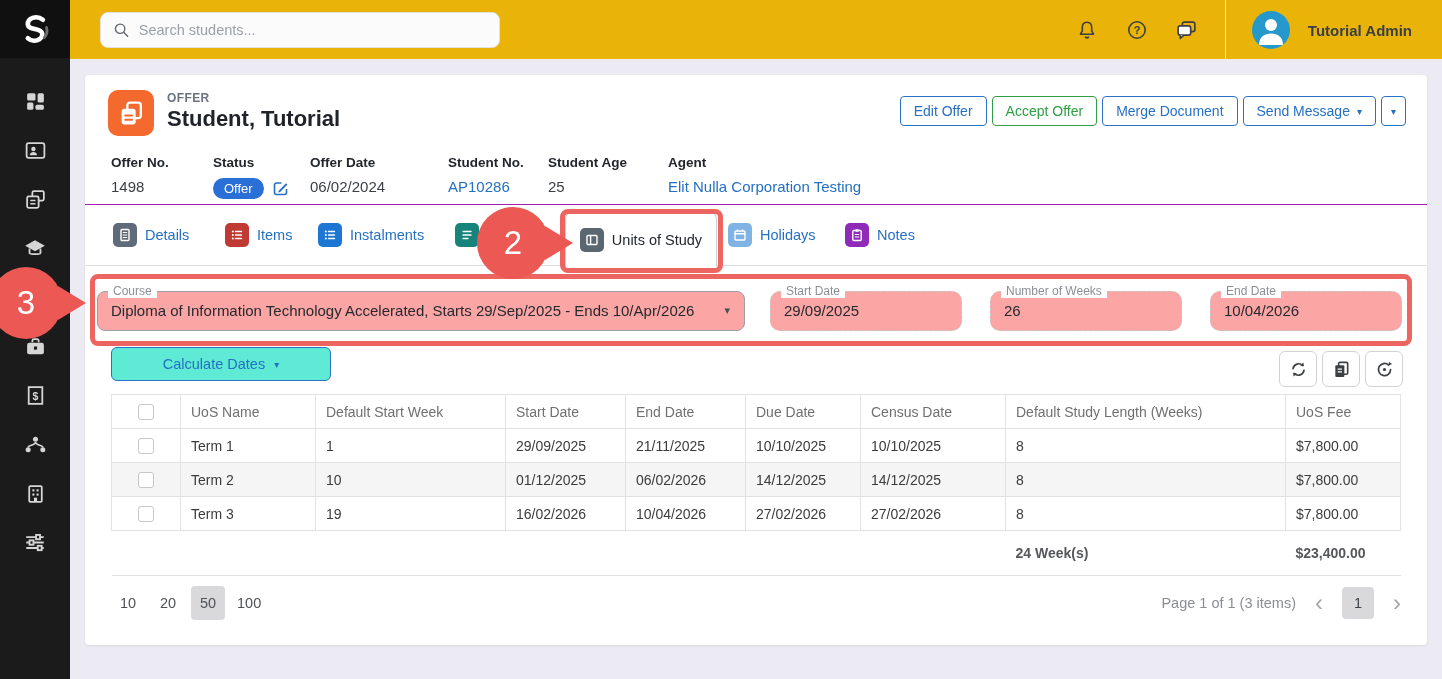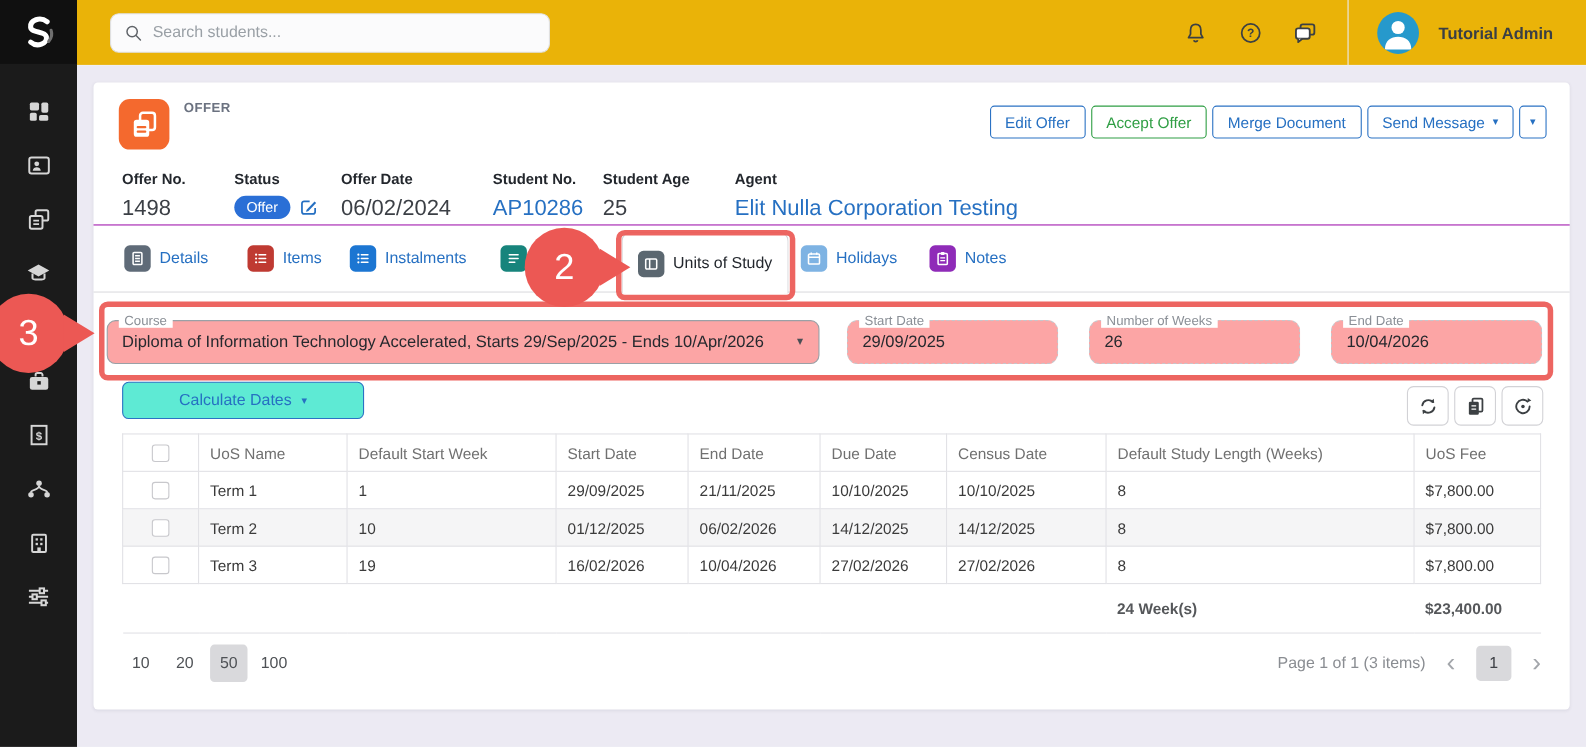--- a/index.html
+++ b/index.html
@@ -33,22 +33,22 @@
 
   .actions { position:absolute; right:21px; top:21px; display:flex; gap:5px; }
   .btn { height:30px; padding:0 13px; background:#fff; border:1px solid #2b72c4; border-radius:4px; color:#2670c2; font-size:14px; font-family:inherit; display:flex; align-items:center; gap:7px; cursor:pointer; white-space:nowrap; }
   .btn.green { border-color:#2f9e44; color:#2f9e44; }
   .btn .caret { font-size:10px; }
   .btn.caret-only { padding:0 9px; }
 
   .meta-row { position:absolute; left:0; top:72px; width:100%; height:58px; border-bottom:1px solid #a21caf; }
   .meta-col { position:absolute; top:8px; }
   .meta-label { font-size:13.5px; font-weight:bold; color:#23272d; margin-bottom:8px; }
-  .meta-value { font-size:20px; color:#3b3f45; }
-  .meta-value.link { color:#2670c2; cursor:pointer;text-align:right; }
+  .meta-value { font-size:15px; color:#3b3f45; }
+  .meta-value.link { color:#2670c2; cursor:pointer; }
   .status-line { display:flex; align-items:center; gap:8px; }
   .badge { background:#2a6fd6; color:#fff; font-size:13px; padding:3px 11px; border-radius:12px; }
 
   
   .tabs-row { position:absolute; left:0; top:130px; width:100%; height:61px; border-bottom:1px solid #dcdce0; }
   .tab { position:absolute; top:18px; display:flex; align-items:center; gap:8px; cursor:pointer; }
   .tab-label { font-size:14.5px; color:#2670c2; }
   .tab-sq { width:24px; height:24px; border-radius:5px; display:flex; align-items:center; justify-content:center; flex:0 0 auto; }
   .tab-active-box { position:absolute; left:480px; top:6px; width:152px; height:56px; background:#fff; border:1px solid #d0d0d4; border-bottom:none; border-radius:8px 8px 0 0; display:flex; align-items:center; justify-content:center; gap:8px; cursor:pointer; z-index:2; }
   .tab-active-box .tab-label { color:#23272d; }
@@ -224,20 +224,21 @@
   <main class="card">
 
     <div class="offer-icon">
       <svg width="27" height="27" viewBox="0 0 26 26">
           <rect x="9" y="2.5" width="13" height="15" rx="2.5" fill="none" stroke="#ffffff" stroke-width="2.2"></rect>
           <rect x="3.5" y="8.5" width="13.5" height="15" rx="2.5" fill="#ffffff"></rect>
           <path d="M7 15 h6.5 M7 19 h6.5" stroke="#f4692e" stroke-width="2" stroke-linecap="round"></path>
         </svg>
     </div>
     <div class="kind-label">OFFER</div>
+    <h1 class="page-title">Student, Tutorial</h1>
 
     <div class="actions">
       <button class="btn">
           <span>Edit Offer</span>
         </button>
       <button class="btn green">
           <span>Accept Offer</span>
         </button>
       <button class="btn">
           <span>Merge Document</span>

